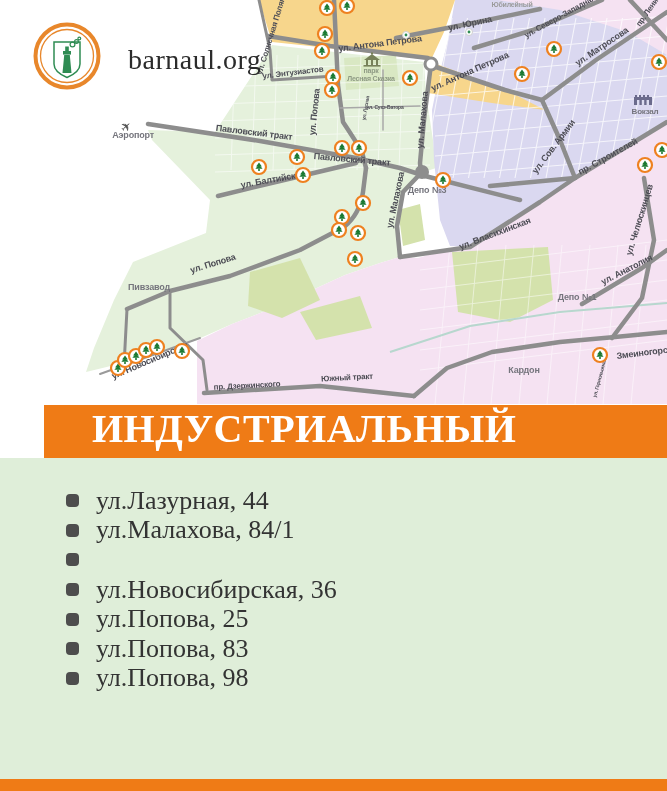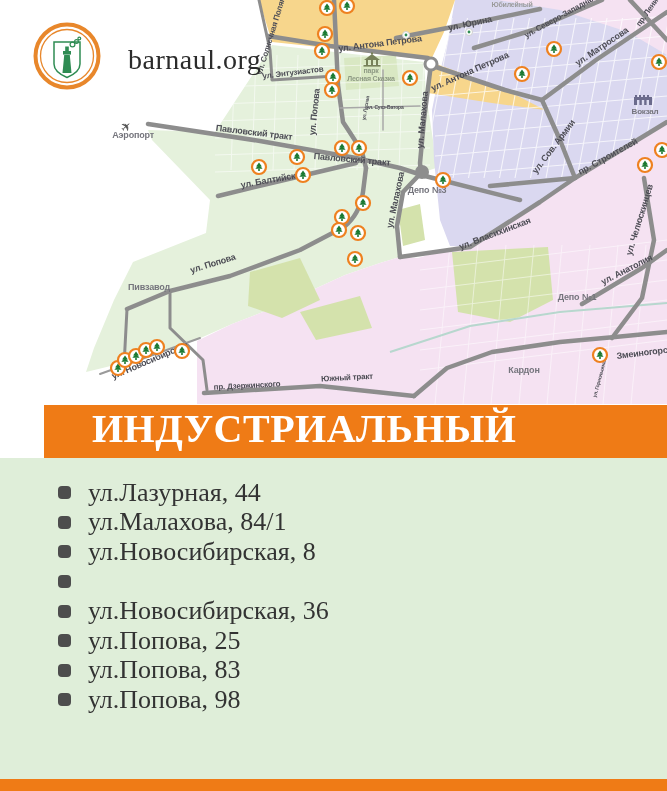--- a/index.html
+++ b/index.html
@@ -23,21 +23,21 @@
   
   .banner{position:absolute;top:405px;left:0;width:667px;height:53px;background:#EF7B16;
           display:flex;box-sizing:border-box;padding-left:48px;
           font-family:"Liberation Serif",serif;color:#ffffff;font-size:40px;white-space:nowrap;margin-left:44px;}
   .banner .b-bold{font-weight:bold;letter-spacing:0.5px;}
   .banner .b-reg{font-weight:normal;margin-left:13px;letter-spacing:0.5px;}
 
   
   .addresses{position:absolute;top:458px;left:0;width:667px;height:321px;background:#DFEED9;
              box-sizing:border-box;padding:20px 0 0 58px;}
-  .addresses ul{list-style:none;margin:0;padding:0;}
+  .addresses ul{list-style:none;margin:8px;padding:0;}
   .addresses li{display:flex;align-items:center;height:29.6px;
                 font-family:"Liberation Serif",serif;font-size:26px;color:#333333;}
   .addresses .bullet{width:13px;height:13px;background:#4d4d4d;border-radius:4px;
                      margin-right:17px;flex:0 0 auto;}
 
   
   .footer-bar{position:absolute;top:779px;left:0;width:667px;height:12px;background:#EF7B16;}
 </style>
 </head>
 <body>
@@ -452,24 +452,20 @@
         <li>
           <span class="bullet"></span>
           <span>ул.Лазурная, 44</span>
         </li>
         <li>
           <span class="bullet"></span>
           <span>ул.Малахова, 84/1</span>
         </li>
         <li>
           <span class="bullet"></span>
-          <span>ул.Новосибирская, 8</span>
-        </li>
-        <li>
-          <span class="bullet"></span>
         </li>
         <li>
           <span class="bullet"></span>
           <span>ул.Новосибирская, 36</span>
         </li>
         <li>
           <span class="bullet"></span>
           <span>ул.Попова, 25</span>
         </li>
         <li>

